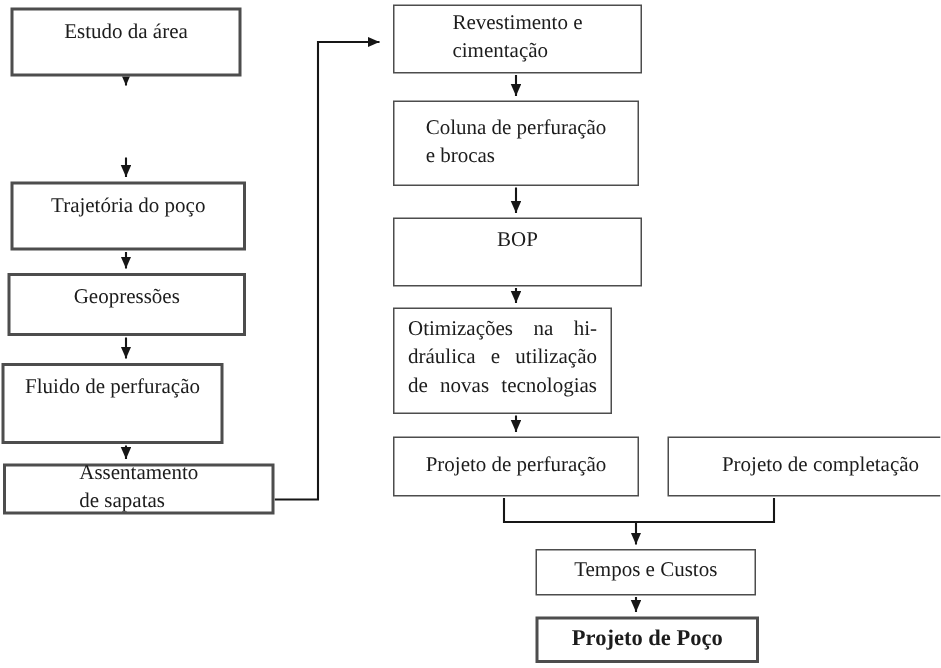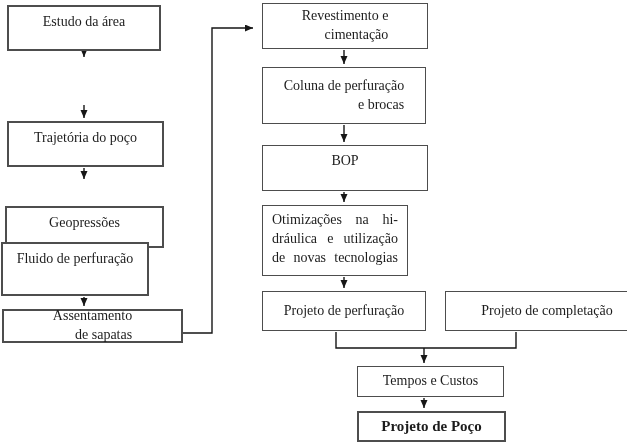--- a/index.html
+++ b/index.html
@@ -20,40 +20,40 @@
     box-sizing: border-box;
     background: #ffffff;
     border: 2px solid #4d4d4d;
     color: #1c1c1c;
     font-size: 14px;
     line-height: 1.35;
     display: flex;
     flex-direction: column;
     align-items: center;
     justify-content: center;
-    text-align: right;
+    text-align: left;
     white-space: pre-line;
   }
   .node.top {
     justify-content: flex-start;
     padding-top: 6px;
   }
   .node.thin { border-width: 1.5px; }
   .node.bold { font-weight: bold; font-size: 15px; }
   .node.justify {
     display: block;
     text-align: justify;
     text-align-last: justify;
     padding: 5px 9px 0 9px;
   }
   
   .n0  { left: 7px;   top: 5px;   width: 154px; height: 46px; }
   .n1  { left: 7px;   top: 60px;  width: 157px; height: 45px; }
   .n2  { left: 7px;   top: 121px; width: 157px; height: 46px; }
-  .n3  { left: 5px;   top: 182px; width: 159px; height: 42px; margin-top: 24px; }
+  .n3  { left: 5px;   top: 182px; width: 159px; height: 42px; }
   .n4  { left: 1px;   top: 242px; width: 148px; height: 54px; }
   .n5  { left: 2px;   top: 309px; width: 181px; height: 34px; }
   .n6  { left: 262px; top: 3px;   width: 166px; height: 46px; }
   .n7  { left: 262px; top: 67px;  width: 164px; height: 57px; }
   .n8  { left: 262px; top: 145px; width: 166px; height: 46px; }
   .n9  { left: 262px; top: 205px; width: 146px; height: 71px; }
   .n10 { left: 262px; top: 291px; width: 164px; height: 40px; }
   .n11 { left: 445px; top: 291px; width: 204px; height: 40px; }
   .n12 { left: 357px; top: 366px; width: 147px; height: 31px; }
   .n13 { left: 357px; top: 411px; width: 149px; height: 31px; }

